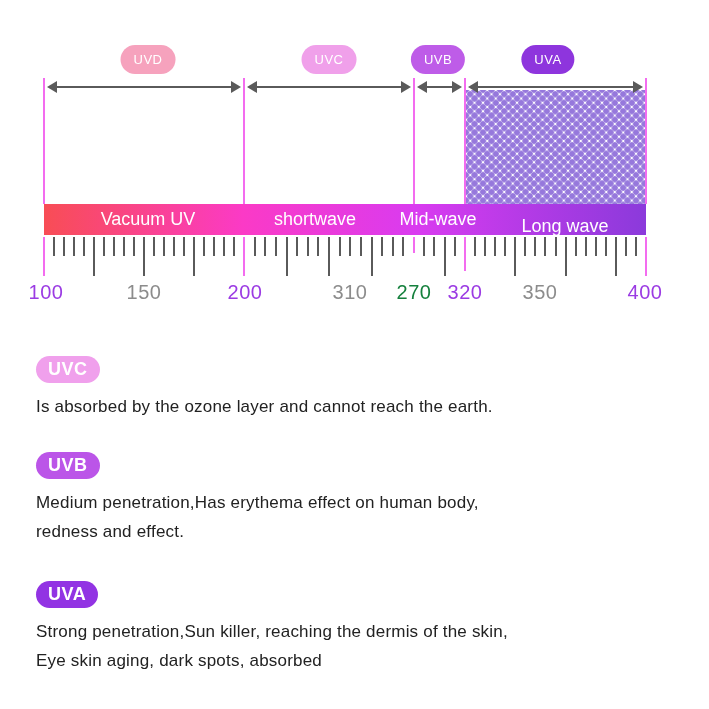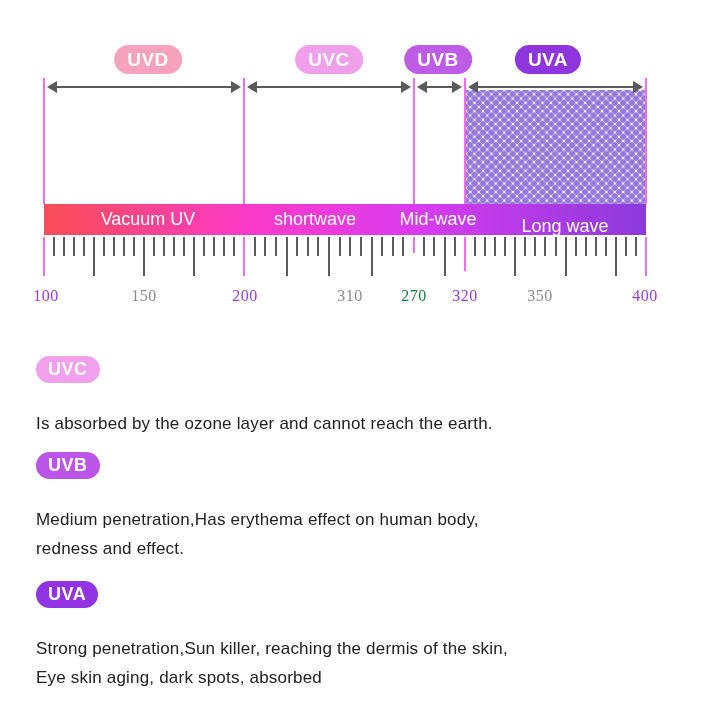--- a/index.html
+++ b/index.html
@@ -9,21 +9,21 @@
     background:#ffffff;
     font-family:"Liberation Sans","DejaVu Sans",sans-serif;
     overflow:hidden;
   }
   
   .stage{position:absolute;inset:0;}
   .range-pill{
     position:absolute;top:45px;height:29px;line-height:29px;
     transform:translateX(-50%);
     padding:0 13px;border-radius:15px;
-    color:#ffffff;font-size:19px;font-weight:bold;letter-spacing:.5px;
+    color:#ffffff;font-size:13px;font-weight:normal;letter-spacing:.5px;
   }
   .arrow{position:absolute;top:80px;height:14px;}
   .arrow .shaft{position:absolute;left:8px;right:8px;top:6px;height:2px;background:#5a5a5a;}
   .arrow .head-left{
     position:absolute;left:0;top:1px;width:0;height:0;
     border-top:6px solid transparent;border-bottom:6px solid transparent;
     border-right:10px solid #5a5a5a;
   }
   .arrow .head-right{
     position:absolute;right:0;top:1px;width:0;height:0;
@@ -33,30 +33,30 @@
   .vline{position:absolute;width:2px;transform:translateX(-50%);}
   .hatch{position:absolute;left:466px;top:90px;width:179px;height:114px;}
   .bar{position:absolute;left:44px;top:204px;width:602px;height:31px;}
   .band-label{
     position:absolute;top:204px;height:31px;line-height:31px;
     transform:translateX(-50%);
     color:#ffffff;font-size:18px;white-space:nowrap;
   }
   .tick{position:absolute;top:237px;width:2px;transform:translateX(-50%);}
   .axis-num{
-    position:absolute;top:287px;transform:translateX(-50%);
-    font-size:16px;letter-spacing:.5px;white-space:nowrap;font-family:Liberation Serif, serif;
+    position:absolute;top:281px;transform:translateX(-50%);
+    font-size:20px;letter-spacing:.5px;white-space:nowrap;
   }
   
   .section{position:absolute;left:36px;}
   .legend-pill{
     display:inline-block;height:27px;line-height:27px;padding:0 12px;
     border-radius:14px;color:#ffffff;font-size:18px;font-weight:bold;letter-spacing:.5px;
   }
-  .section-text{margin-top:26px;font-size:17px;line-height:29px;color:#222222;letter-spacing:.2px;}
+  .section-text{margin-top:9px;font-size:17px;line-height:29px;color:#222222;letter-spacing:.2px;}
 </style>
 </head>
 <body>
 
 <div class="page">
 
   <div class="stage" id="stage">
     <div class="hatch" id="hatch" style="background-image: radial-gradient(rgb(150, 120, 220) 2.8px, transparent 3.4px), radial-gradient(rgb(150, 120, 220) 2.8px, transparent 3.4px); background-size: 8.5px 8.5px, 8.5px 8.5px; background-position: 0px 0px, 4.25px 4.25px;"></div>
     <div class="bar" id="bar" style="background: linear-gradient(90deg, rgb(248, 77, 85) 0%, rgb(251, 58, 198) 33%, rgb(217, 59, 240) 62%, rgb(139, 58, 219) 100%);"></div>
   <div class="range-pill" style="left: 148px; background: rgb(246, 162, 189);">UVD</div>

